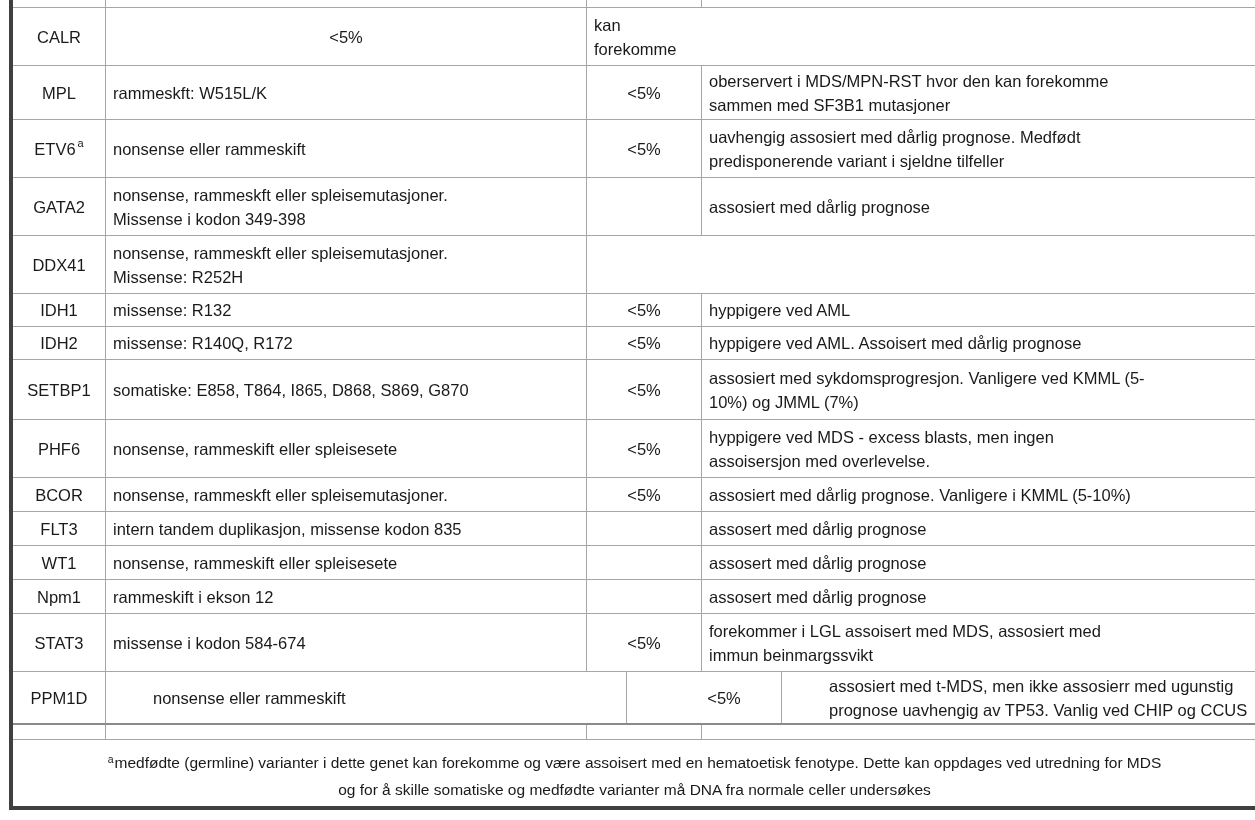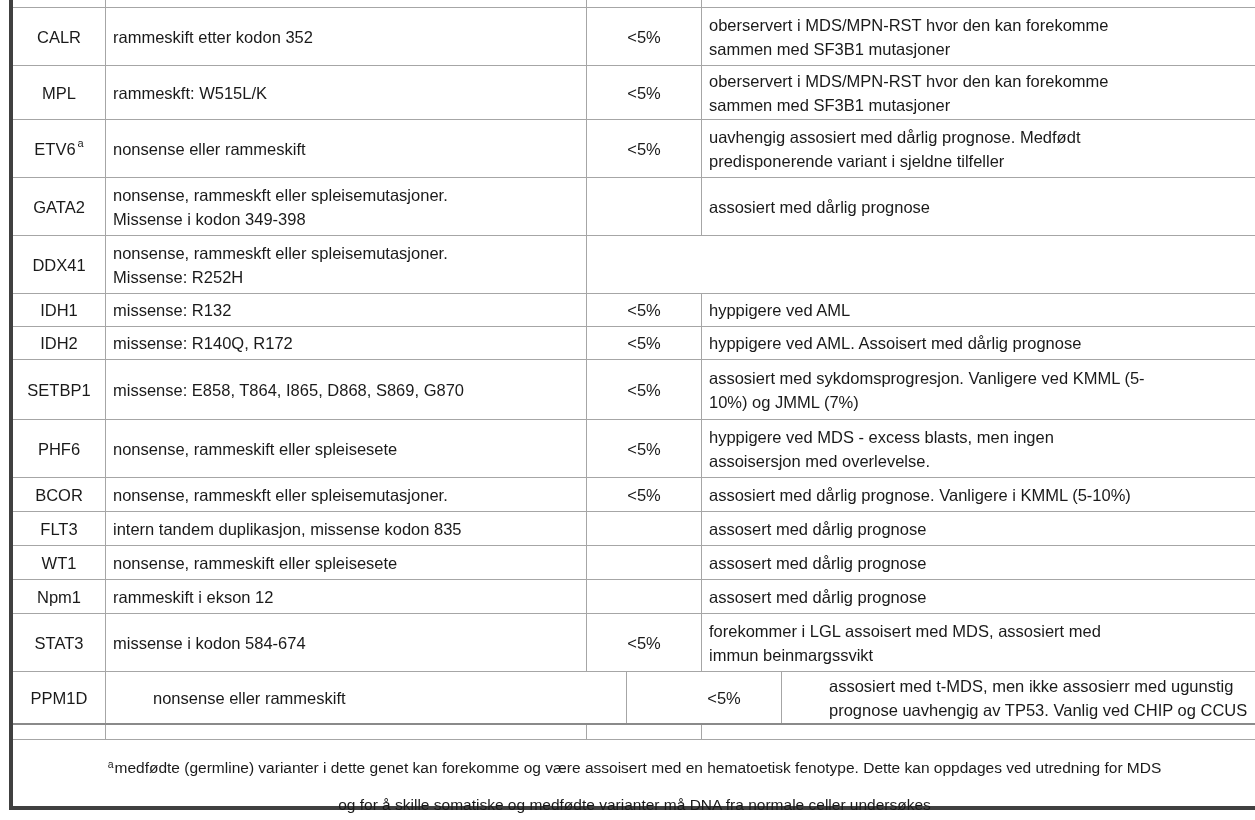--- a/index.html
+++ b/index.html
@@ -34,41 +34,40 @@
     overflow:hidden;
   }
   .cell:last-child{border-right:none;}
   .gene{justify-content:center;text-align:center;}
   .freq{justify-content:center;text-align:center;}
   .mut,.comment{padding-left:7px;padding-right:4px;white-space:pre-line;text-align:left;}
   .sup{font-size:11px;position:relative;top:-6px;margin-left:2px;}
   .footnote-row{
     display:block;border-bottom:none;box-sizing:border-box;
     text-align:center;padding:10px 16px 0 16px;
-    font-size:15.5px;line-height:36px;
+    font-size:15.5px;line-height:26px;
   }
   .fnsup{font-size:10.5px;position:relative;top:-5px;margin-right:1px;}
 </style>
 </head>
 <body>
 
 <div class="table-wrap">
 
   <div class="row h8">
     <div class="cell gene"></div>
     <div class="cell mut"></div>
     <div class="cell freq"></div>
     <div class="cell comment"></div>
   </div>
 
   <div class="row h58">
     <div class="cell gene">
         <span>CALR</span>
       </div>
-    <div class="cell mut">rammeskift etter kodon 352</div>
     <div class="cell freq">&lt;5%</div>
     <div class="cell comment">oberservert i MDS/MPN-RST hvor den kan forekomme
 sammen med SF3B1 mutasjoner</div>
   </div>
 
   <div class="row h54">
     <div class="cell gene">
         <span>MPL</span>
       </div>
     <div class="cell mut">rammeskft: W515L/K</div>
@@ -122,21 +121,21 @@
       </div>
     <div class="cell mut">missense: R140Q, R172</div>
     <div class="cell freq">&lt;5%</div>
     <div class="cell comment">hyppigere ved AML. Assoisert med dårlig prognose</div>
   </div>
 
   <div class="row h60">
     <div class="cell gene">
         <span>SETBP1</span>
       </div>
-    <div class="cell mut">missense: E858, T864, I865, D868, S869, G870</div>
+    <div class="cell mut">somatiske: E858, T864, I865, D868, S869, G870</div>
     <div class="cell freq">&lt;5%</div>
     <div class="cell comment">assosiert med sykdomsprogresjon. Vanligere ved KMML (5-
 10%) og JMML (7%)</div>
   </div>
 
   <div class="row h58">
     <div class="cell gene">
         <span>PHF6</span>
       </div>
     <div class="cell mut">nonsense, rammeskift eller spleisesete</div>

